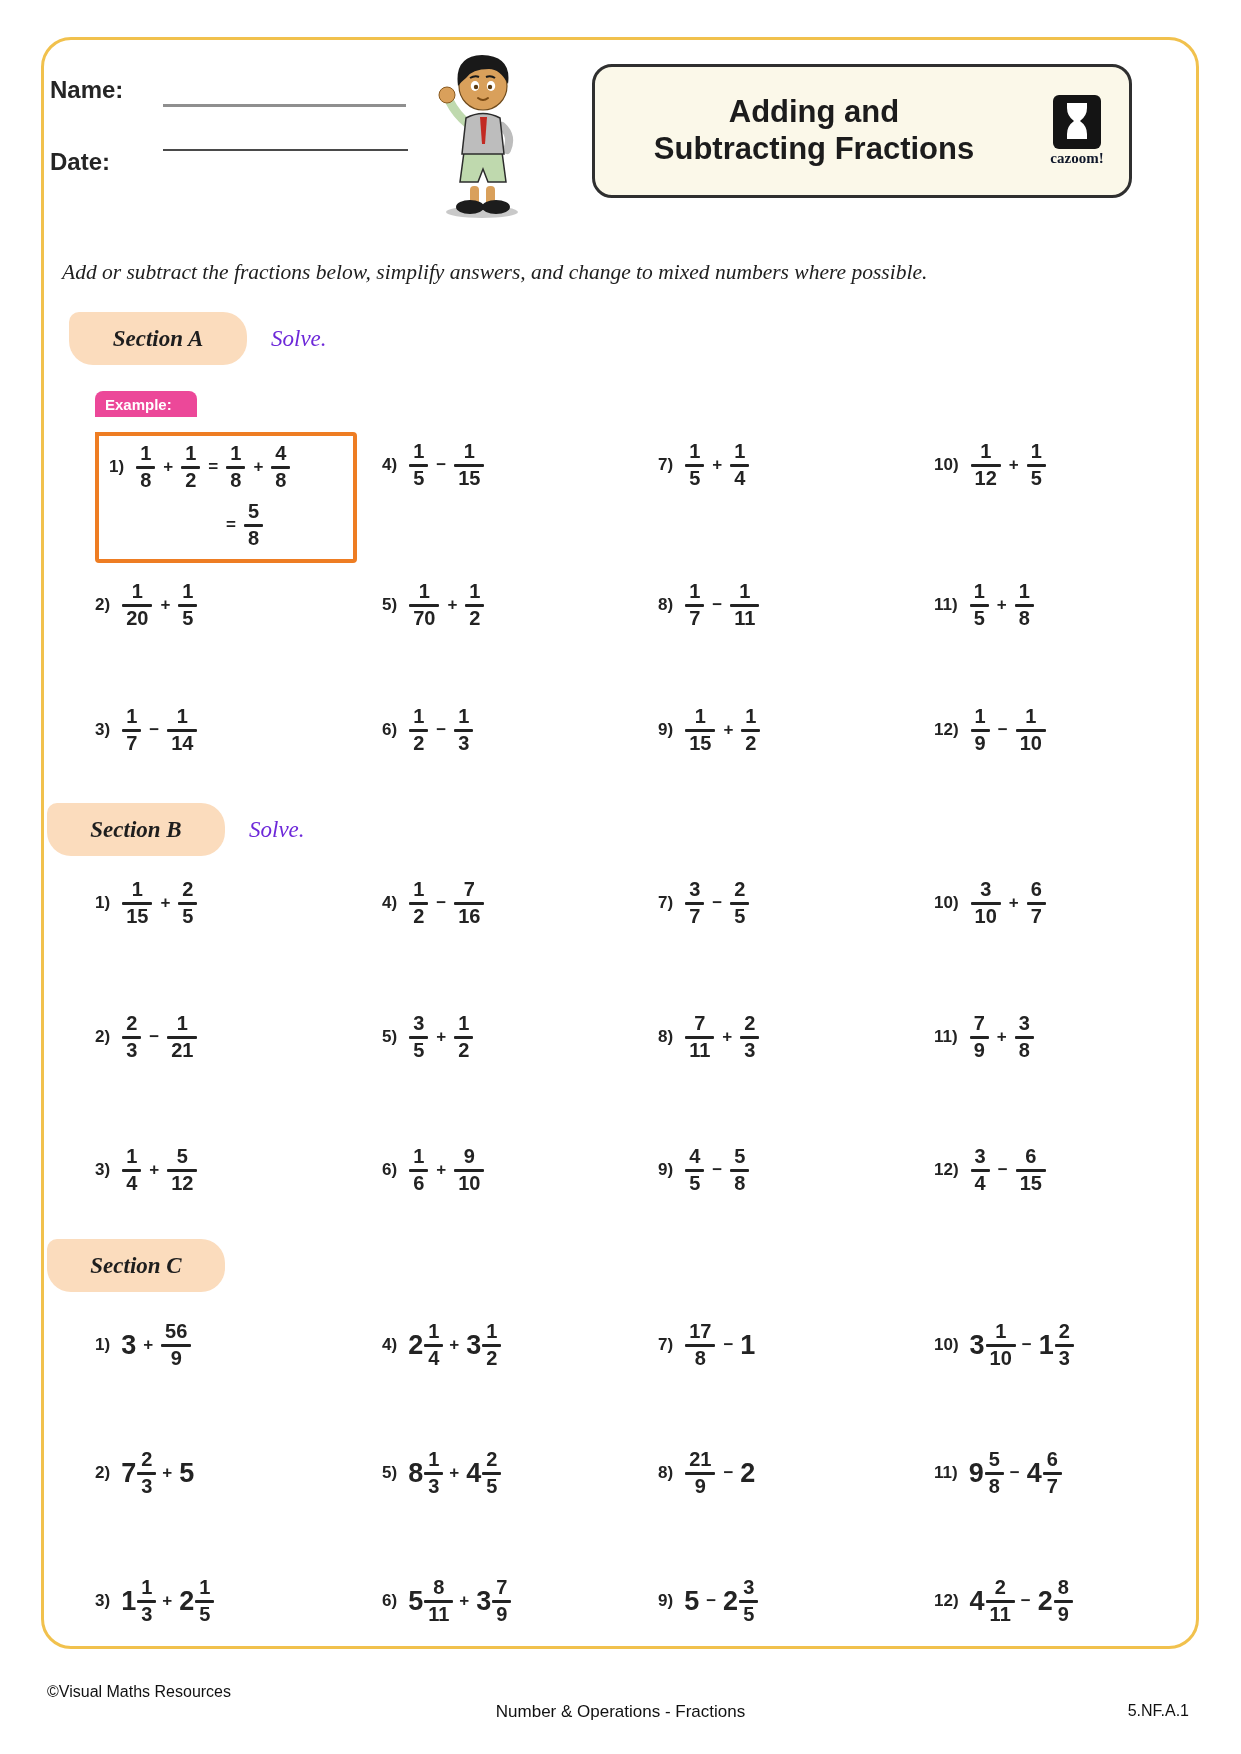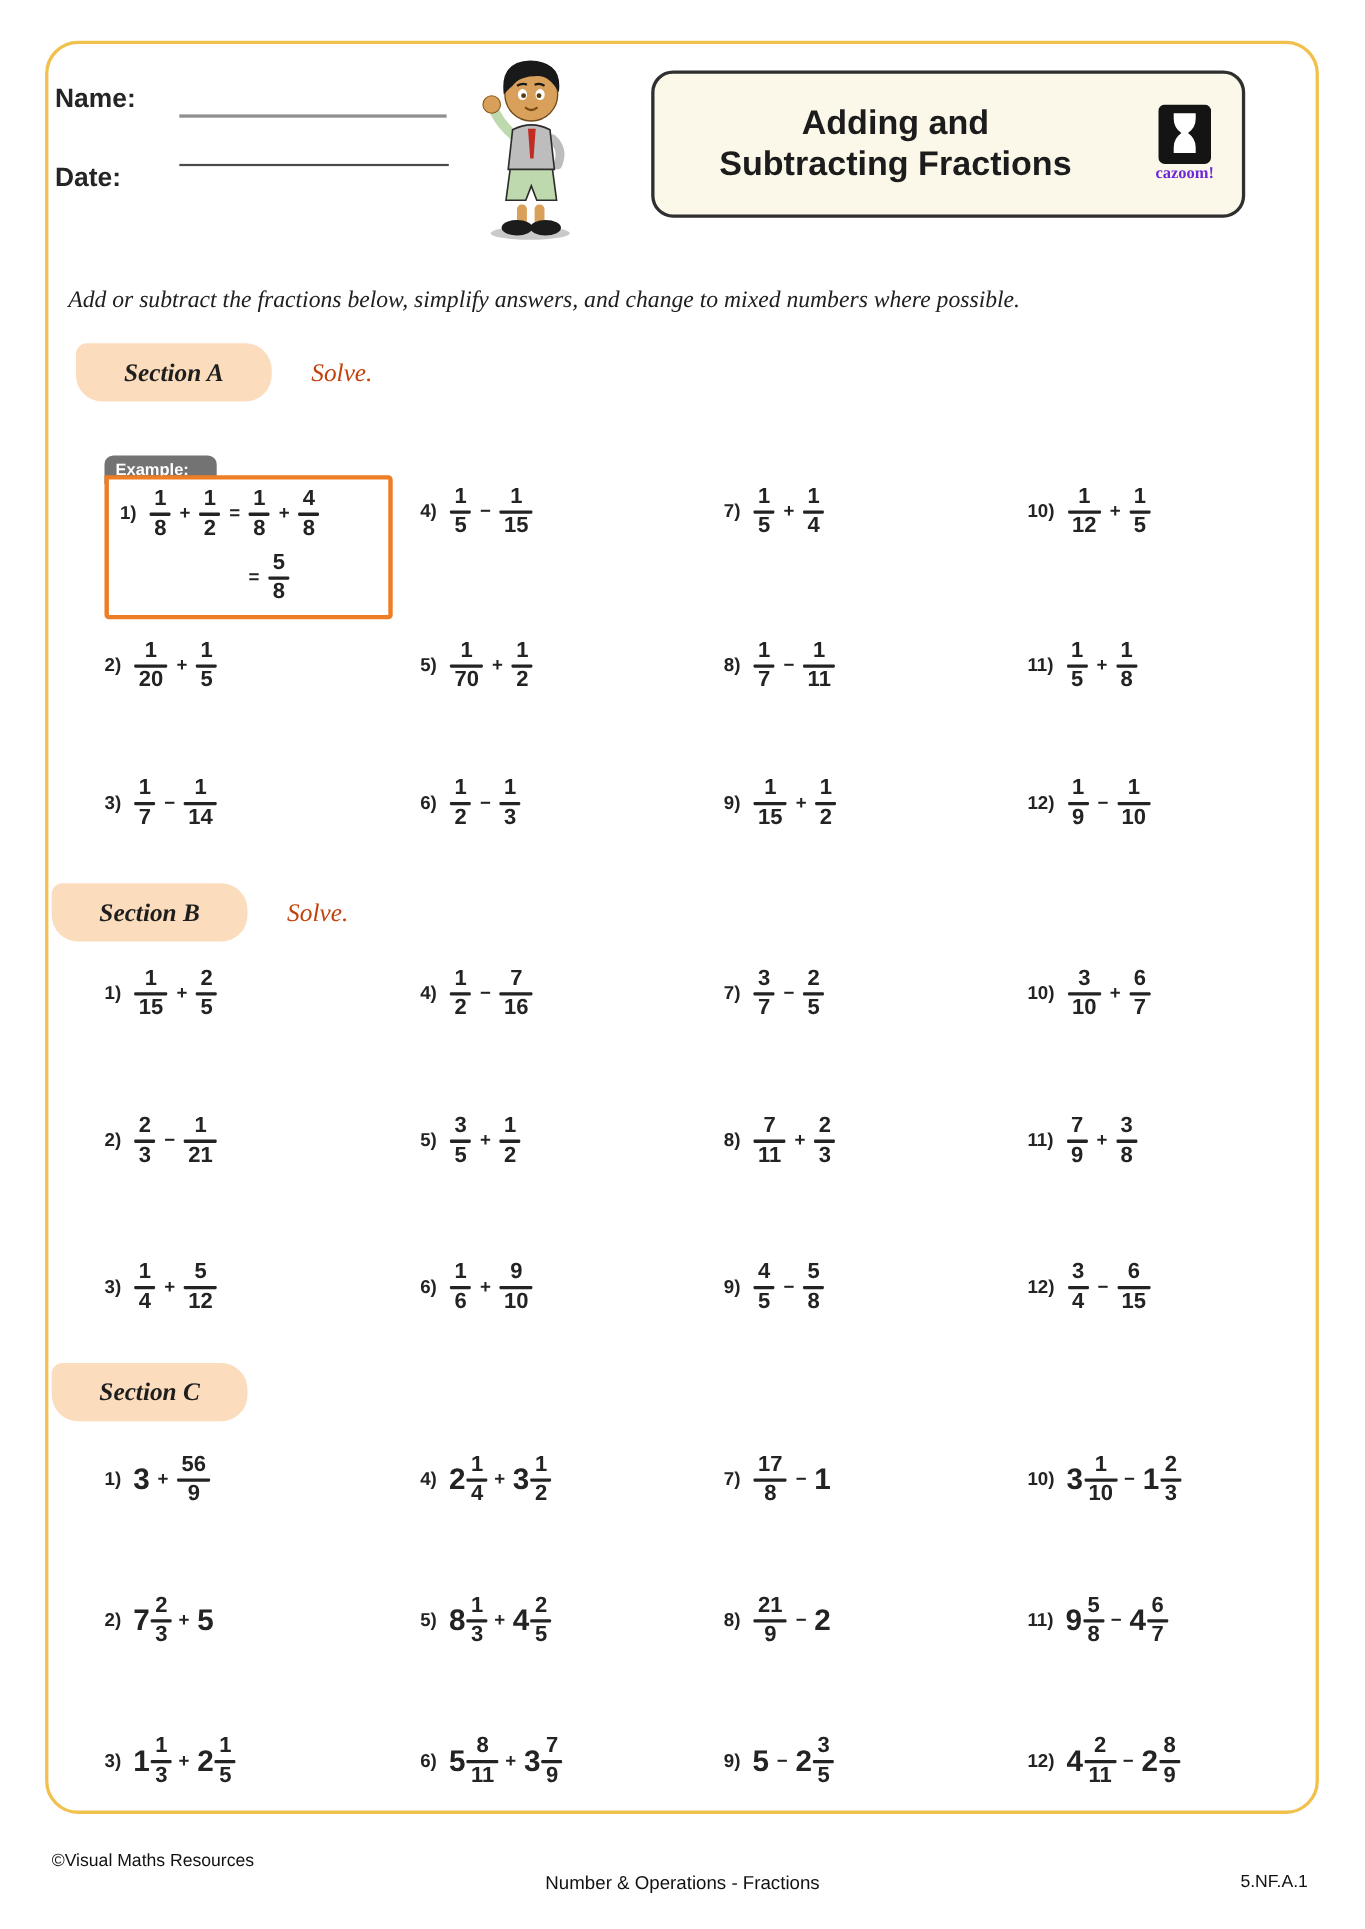--- a/index.html
+++ b/index.html
@@ -14,35 +14,35 @@
   .fill-line{position:absolute;height:0;}
   .name-line{left:163px;top:104px;width:243px;border-bottom:3px solid #8f8f8f;}
   .date-line{left:163px;top:149px;width:245px;border-bottom:2px solid #4a4a4a;}
   .mascot{position:absolute;left:420px;top:40px;width:118px;height:180px;}
   .title-box{position:absolute;left:592px;top:64px;width:540px;height:134px;background:#FBF8E9;
         border:3px solid #2f2f2f;border-radius:20px;display:flex;align-items:center;box-sizing:border-box;}
   .title-text{flex:1;text-align:center;font:700 31px "Liberation Sans",sans-serif;color:#1c1c1c;
         line-height:1.18;padding-left:2px;}
   .logo{width:92px;display:flex;flex-direction:column;align-items:center;margin-right:6px;}
   .logo svg{width:48px;height:54px;}
-  .logo-text{font:700 15px "Liberation Serif",serif;color:#6d28d9;margin-top:1px;}
+  .logo-text{font:700 15px "Liberation Serif",serif;color:#0f172a;margin-top:1px;}
 
   .instruction{position:absolute;left:62px;top:260px;width:1090px;
         font:italic 21.5px "Liberation Serif",serif;color:#202020;}
 
   
   .sec-head{position:absolute;left:47px;height:53px;display:flex;align-items:center;}
   .sec-a{top:312px;padding-left:22px;} .sec-b{top:803px;} .sec-c{top:1239px;}
   .sec-label-box{width:178px;height:53px;background:#FBDCBD;border-radius:10px 24px 24px 24px;
         display:flex;align-items:center;justify-content:center;
         font:italic 700 23px "Liberation Serif",serif;color:#1e1e1e;}
-  .sec-instr{margin-left:36px;font:italic 23px "Liberation Serif",serif;color:#c2410c;white-space:nowrap;}
+  .sec-instr{margin-left:24px;font:italic 23px "Liberation Serif",serif;color:#6d28d9;white-space:nowrap;}
 
   
-  .example-tab{position:absolute;left:95px;top:414px;width:102px;height:26px;background:#737373;
+  .example-tab{position:absolute;left:95px;top:391px;width:102px;height:26px;background:#ec4899;
         border-radius:8px 8px 0 0;color:#fff;font:700 15px "Liberation Sans",sans-serif;
         display:flex;align-items:center;padding-left:10px;box-sizing:border-box;}
   .example-body{position:absolute;left:95px;top:432px;width:262px;height:131px;background:#fff;
         border:4px solid #EE7D23;border-radius:0 4px 4px 4px;box-sizing:border-box;
         padding:3px 8px 3px 10px;}
   .ex-line{display:flex;align-items:center;height:56px;}
   .ex-line2{margin-left:112px;height:60px;}
   .tokens{display:inline-flex;align-items:center;}
 
   

